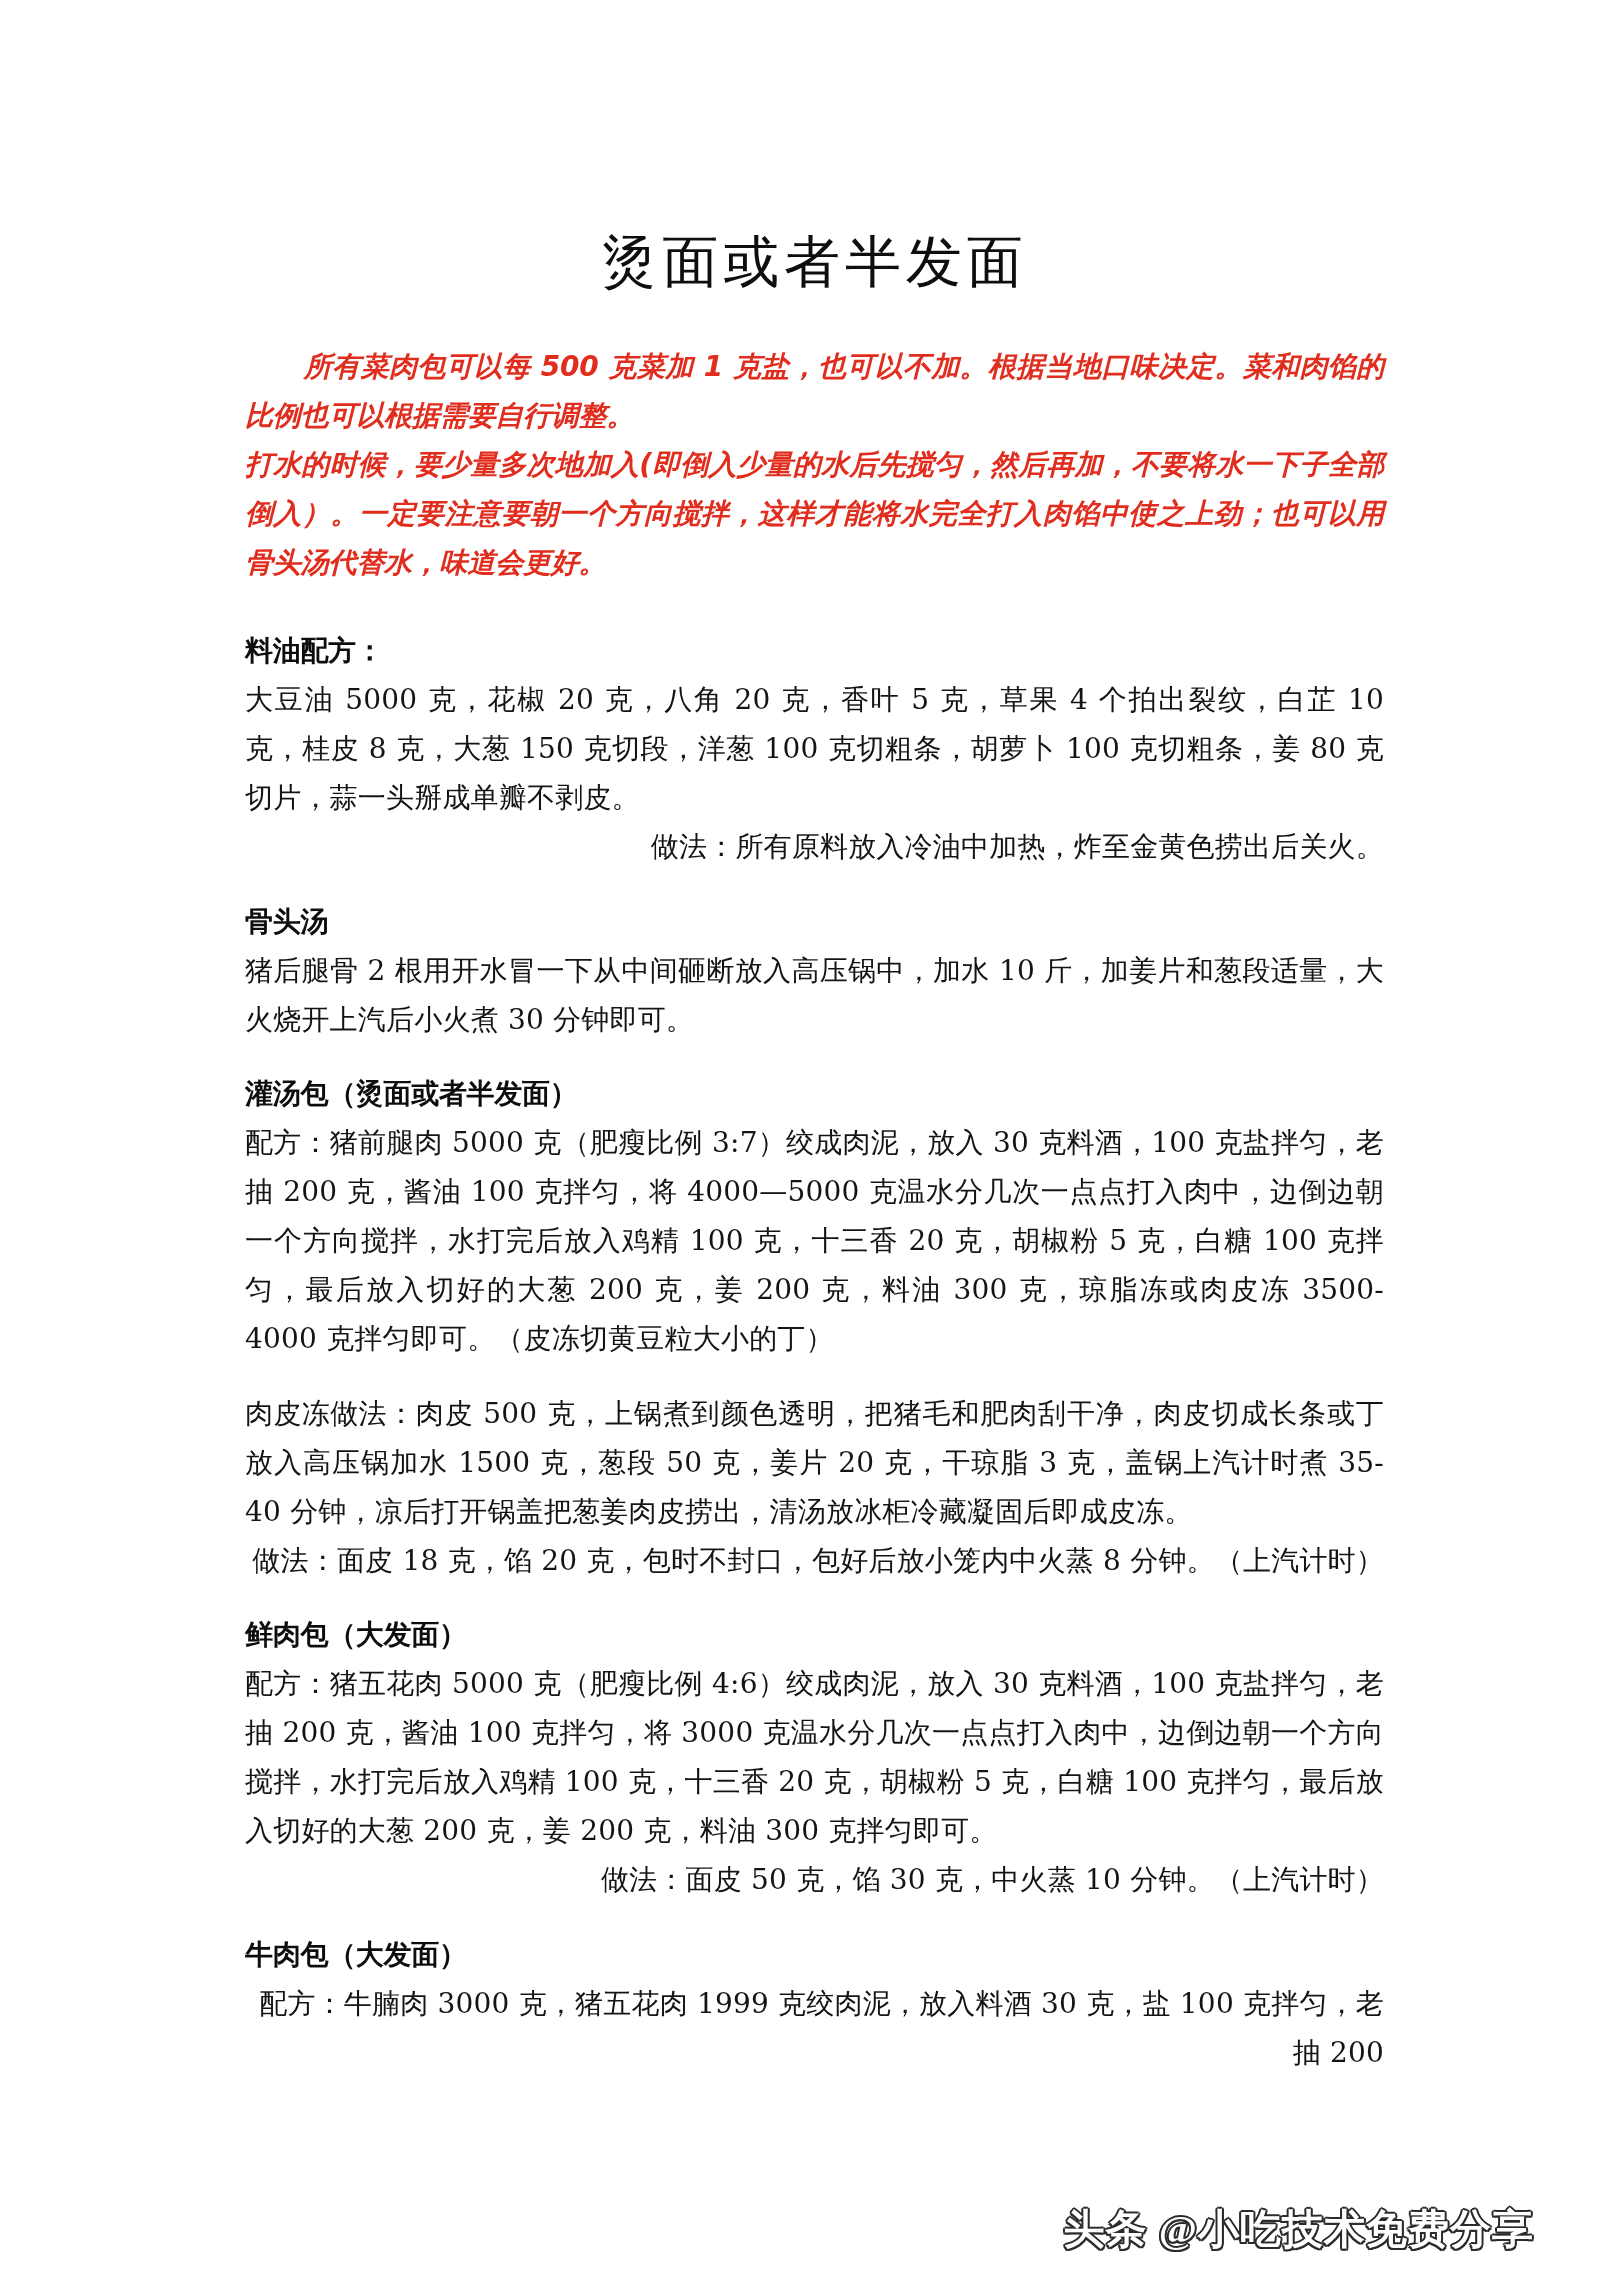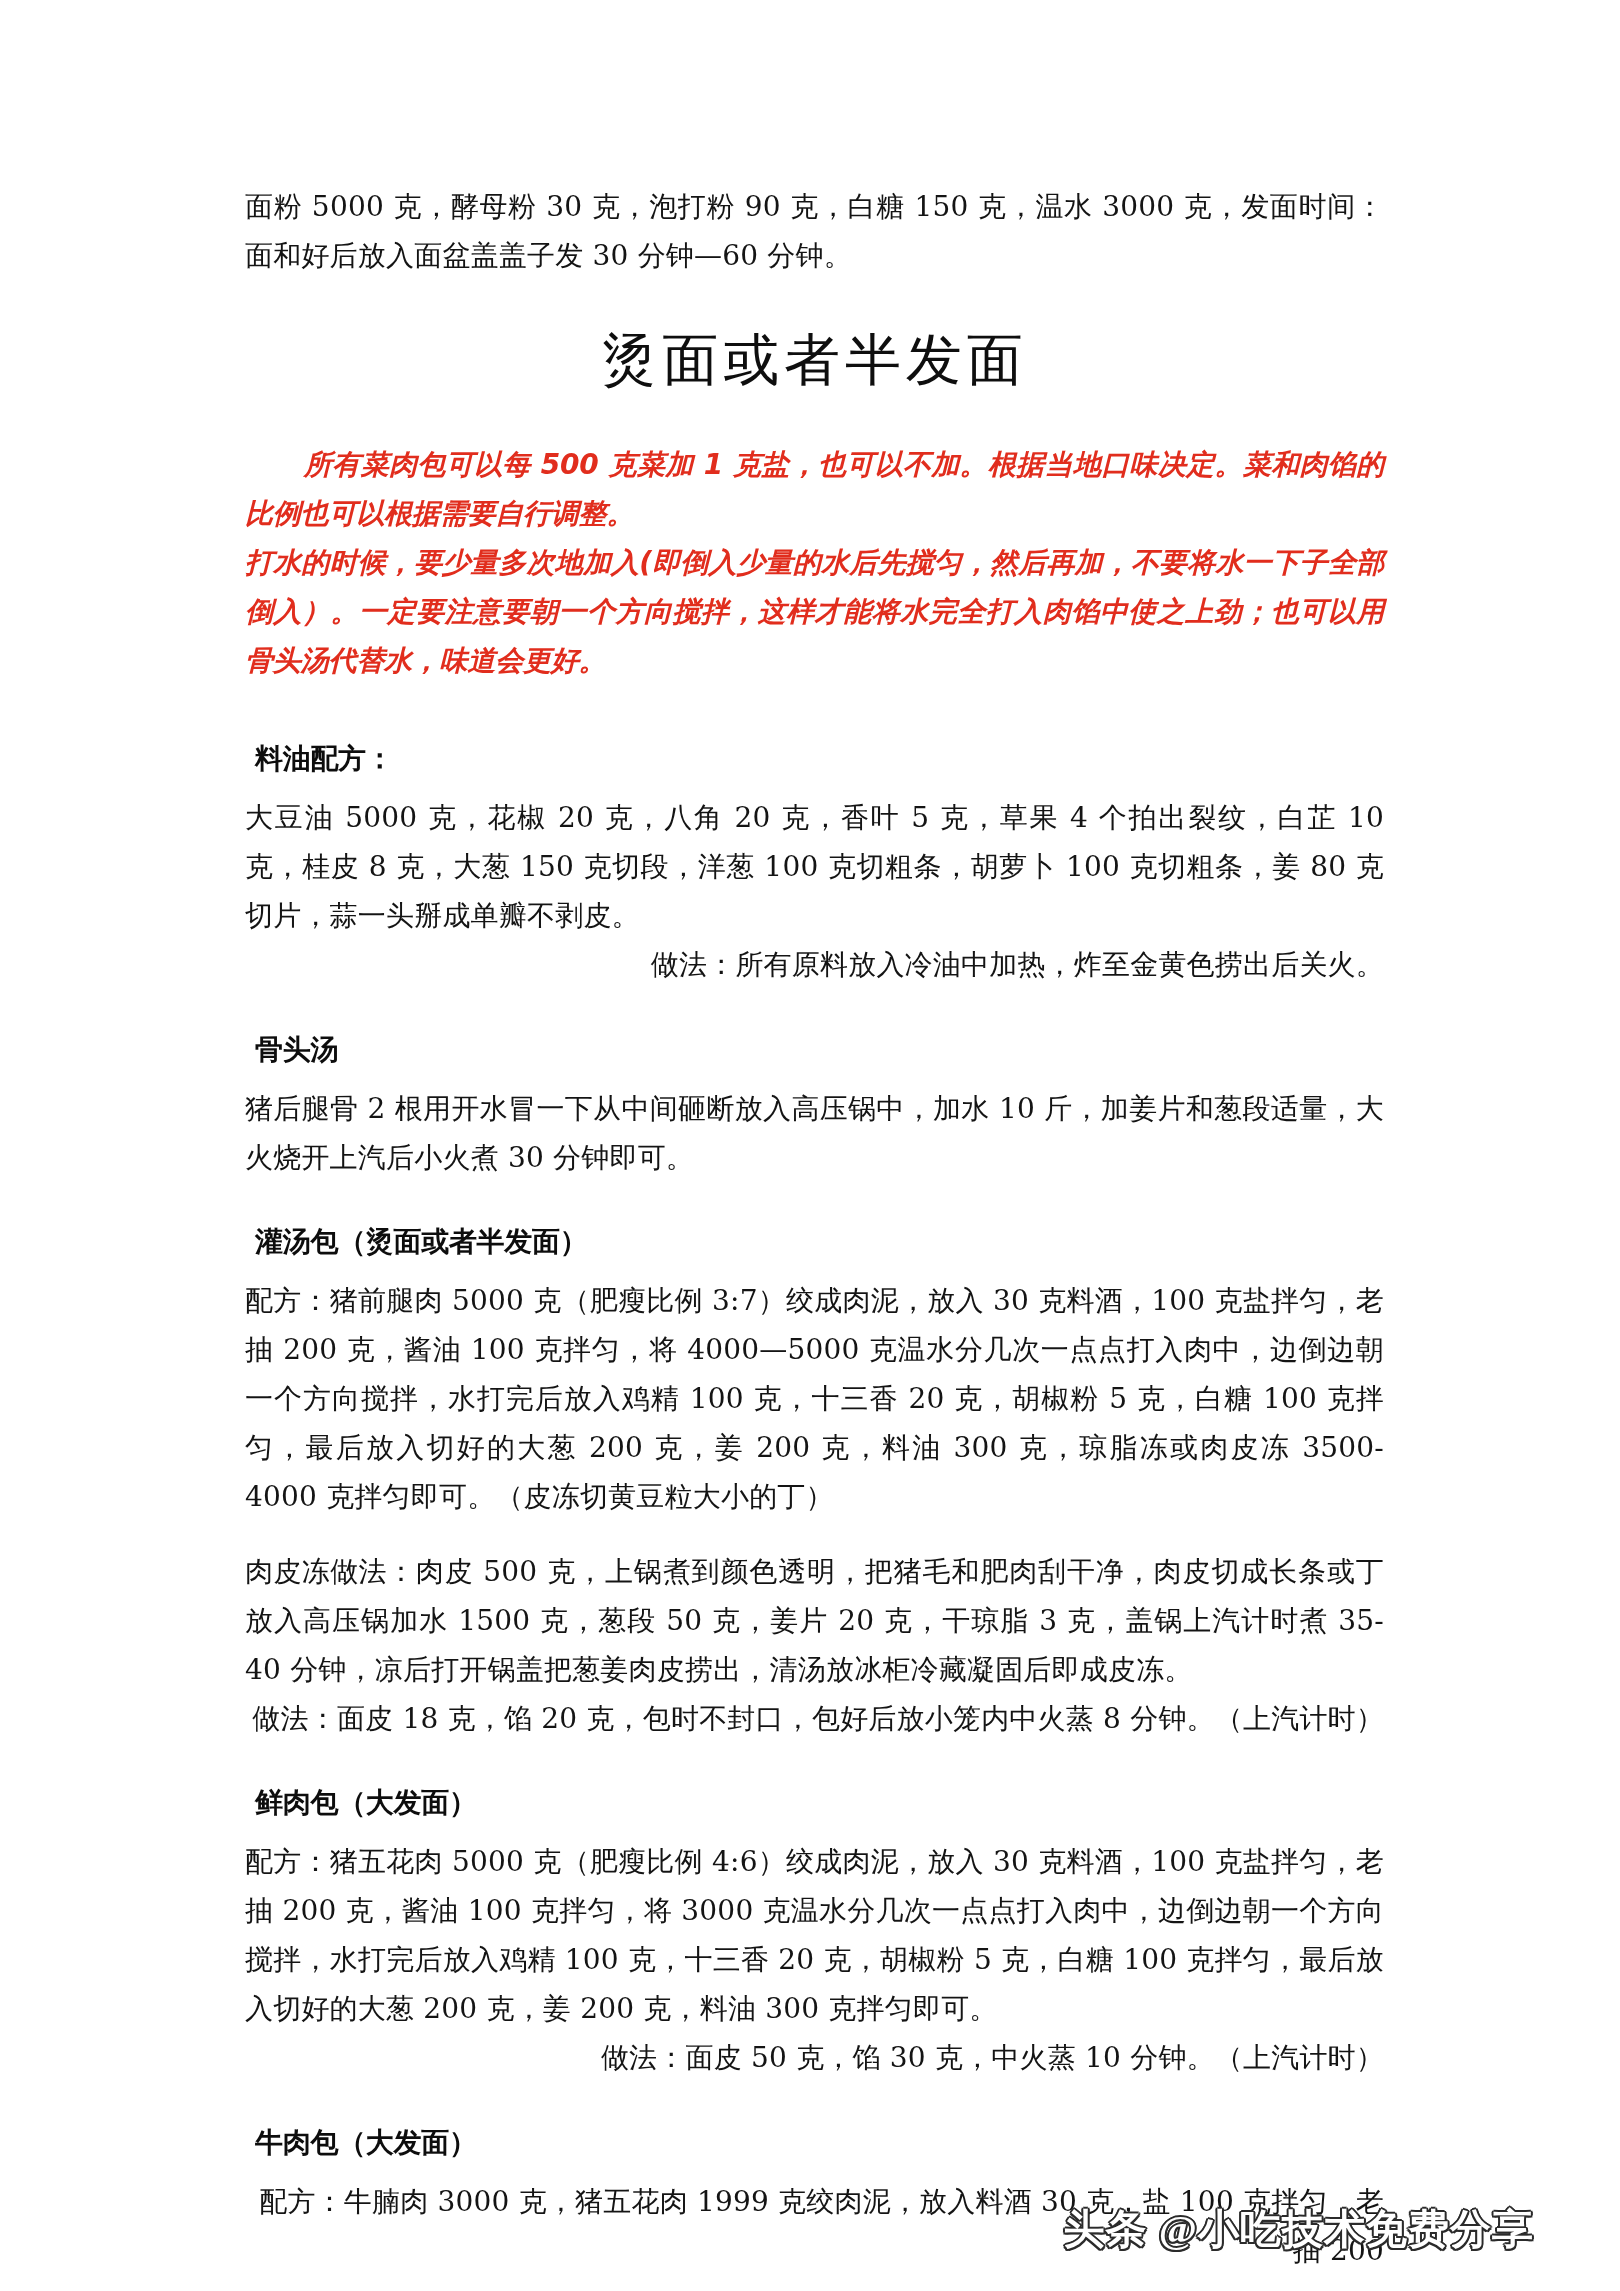--- a/index.html
+++ b/index.html
@@ -68,21 +68,21 @@
     text-justify: inter-character;
     margin: 0;
     font-family: "DejaVu Sans", "Liberation Sans", sans-serif;
     letter-spacing: -0.2px;
     font-style: italic;
   }
   .notice.indent { text-indent: 59px; }
 
   
   .heading {
-    margin: 10px;
+    margin: 0;
     font-size: 28px;
     line-height: 49px;
     font-weight: 700;
     color: #0d0d0d;
     font-family: "DejaVu Sans", "Liberation Sans", sans-serif;
     letter-spacing: -0.3px;
   }
 
   
   .lead {
@@ -114,21 +114,20 @@
       -2px 0 0 #2b2b2b;
   }
 </style>
 </head>
 <body>
 
 <div class="page">
 
   <div class="content">
 
-    <p class="para">面粉 5000 克，酵母粉 30 克，泡打粉 90 克，白糖 150 克，温水 3000 克，发面时间：面和好后放入面盆盖盖子发 30 分钟—60 分钟。</p>
 
     <div class="gap-lg"></div>
 
     <h1 class="doc-title">烫面或者半发面</h1>
 
     <div class="gap-lg"></div>
 
     <p class="notice indent">所有菜肉包可以每 500 克菜加 1 克盐，也可以不加。根据当地口味决定。菜和肉馅的比例也可以根据需要自行调整。</p>
     <p class="notice">打水的时候，要少量多次地加入(即倒入少量的水后先搅匀，然后再加，不要将水一下子全部倒入）。一定要注意要朝一个方向搅拌，这样才能将水完全打入肉馅中使之上劲；也可以用骨头汤代替水，味道会更好。</p>
 

